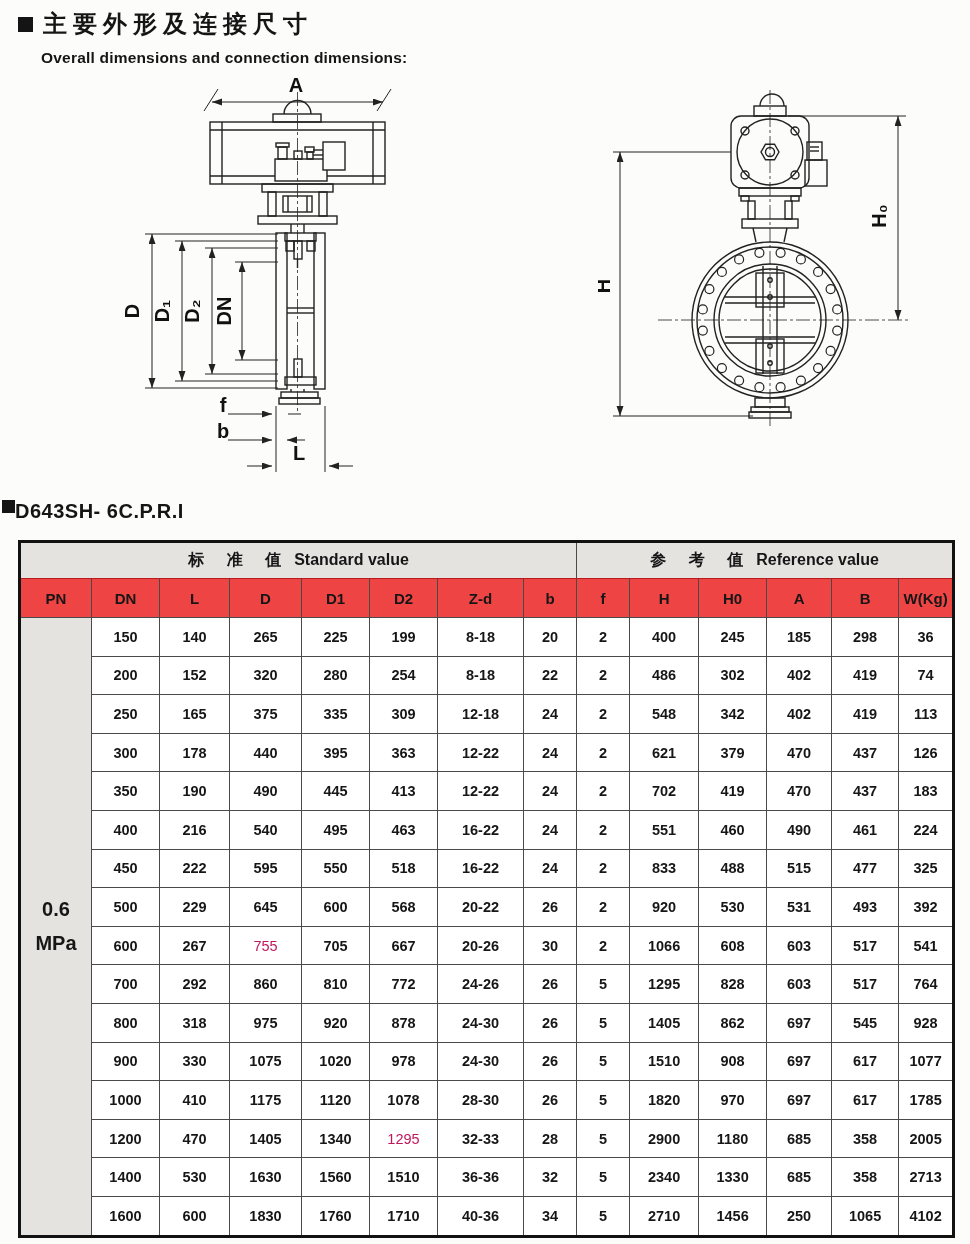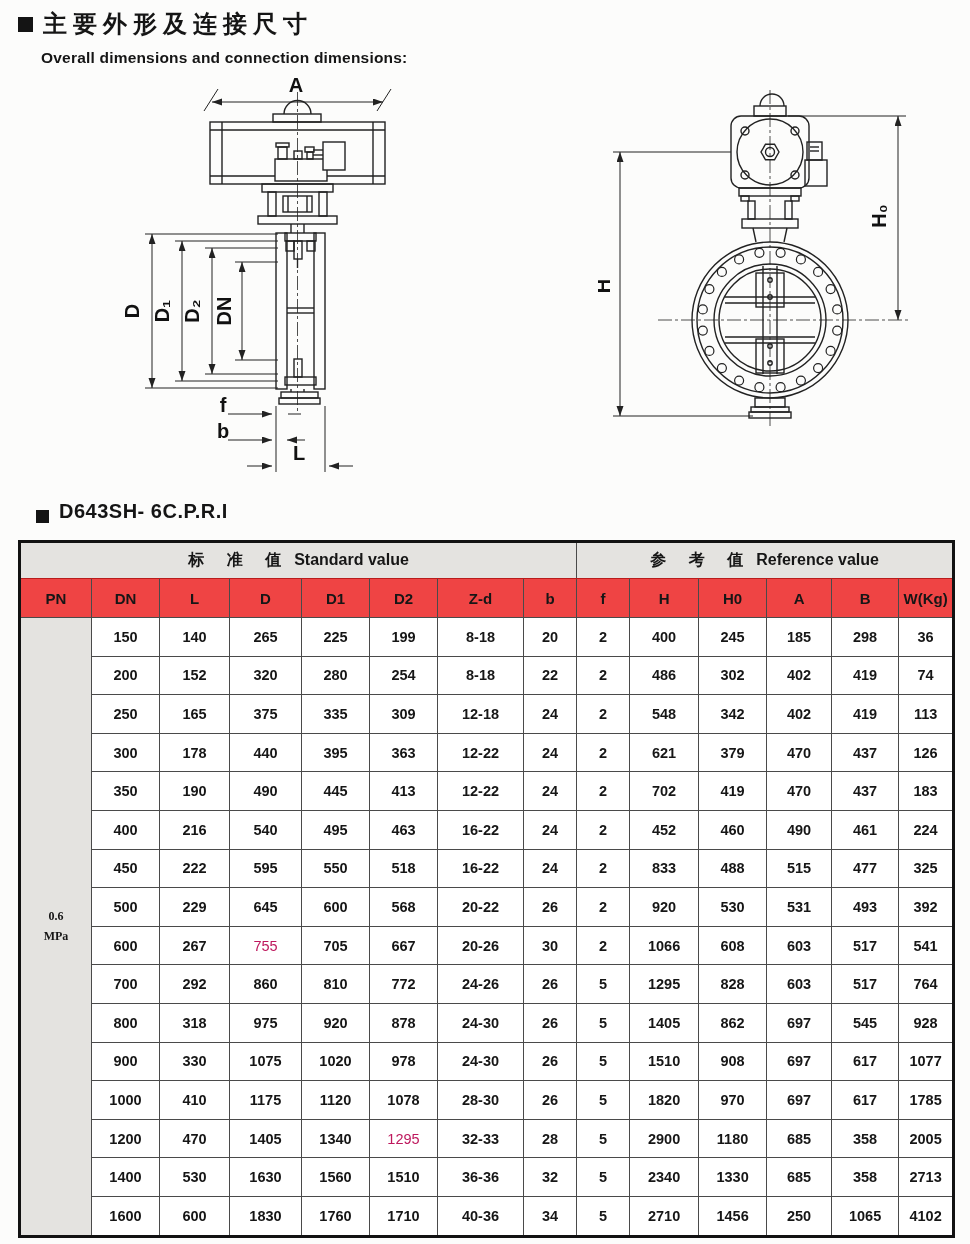--- a/index.html
+++ b/index.html
@@ -9,41 +9,41 @@
     font-family:"Liberation Sans","DejaVu Sans",sans-serif;
     color:#151515;
     position:relative;
     overflow:hidden;
   }
   .sq{display:inline-block;background:#141414;vertical-align:middle;}
   .h1{position:absolute;left:18px;top:8px;display:flex;align-items:center;gap:10px;}
   .h1 .sq{width:15px;height:15px;}
   .h1 .txt{font-size:24px;font-weight:bold;letter-spacing:6px;}
   .h1en{position:absolute;left:41px;top:37px;font-size:15.5px;font-weight:bold;letter-spacing:.2px;margin-top:12px;}
-  .h2{position:absolute;left:36px;top:500px;display:flex;align-items:flex-end;gap:10px;}
+  .h2{position:absolute;left:2px;top:500px;display:flex;align-items:flex-start;}
   .h2 .sq{width:13px;height:13px;}
   .h2 .txt{font-size:20px;font-weight:bold;letter-spacing:.5px;}
 
   .draw{position:absolute;}
   #draw-left{left:95px;top:76px;}
   #draw-right{left:598px;top:90px;}
   svg text.dim{font-family:"Liberation Sans","DejaVu Sans",sans-serif;font-size:20px;font-weight:bold;fill:#111;}
 
   .tblwrap{position:absolute;left:18px;top:540px;}
   table{border-collapse:collapse;table-layout:fixed;width:934px;}
   th,td{
     border:1px solid #4a4a4a;
     text-align:center;vertical-align:middle;
     font-weight:bold;color:#161616;
     padding:0;
   }
   thead tr.grp th{height:35px;font-size:16px;background:#e4e3e0;}
   thead tr.cols th{height:38px;font-size:15px;background:#ef4444;}
   tbody td{height:37.6px;font-size:14.5px;background:#ffffff;}
-  td.pn-cell{background:#e4e3e0;font-size:12px;line-height:1.7;font-family:Liberation Serif, serif;}
+  td.pn-cell{background:#e4e3e0;font-size:20px;line-height:1.7;}
   td.light{font-weight:normal;color:#be185d;}
   .cn{letter-spacing:9px;margin-right:4px;}
   table{border:3px solid #121212;}
   thead tr.grp th{border-bottom:1px solid #b91c1c;}
 </style>
 </head>
 <body>
 
 <div class="h1">
   <span class="sq"></span>
@@ -365,21 +365,21 @@
         </tr>
         <tr>
           <td>400</td>
           <td>216</td>
           <td>540</td>
           <td>495</td>
           <td>463</td>
           <td>16-22</td>
           <td>24</td>
           <td>2</td>
-          <td>452</td>
+          <td>551</td>
           <td>460</td>
           <td>490</td>
           <td>461</td>
           <td>224</td>
         </tr>
         <tr>
           <td>450</td>
           <td>222</td>
           <td>595</td>
           <td>550</td>

